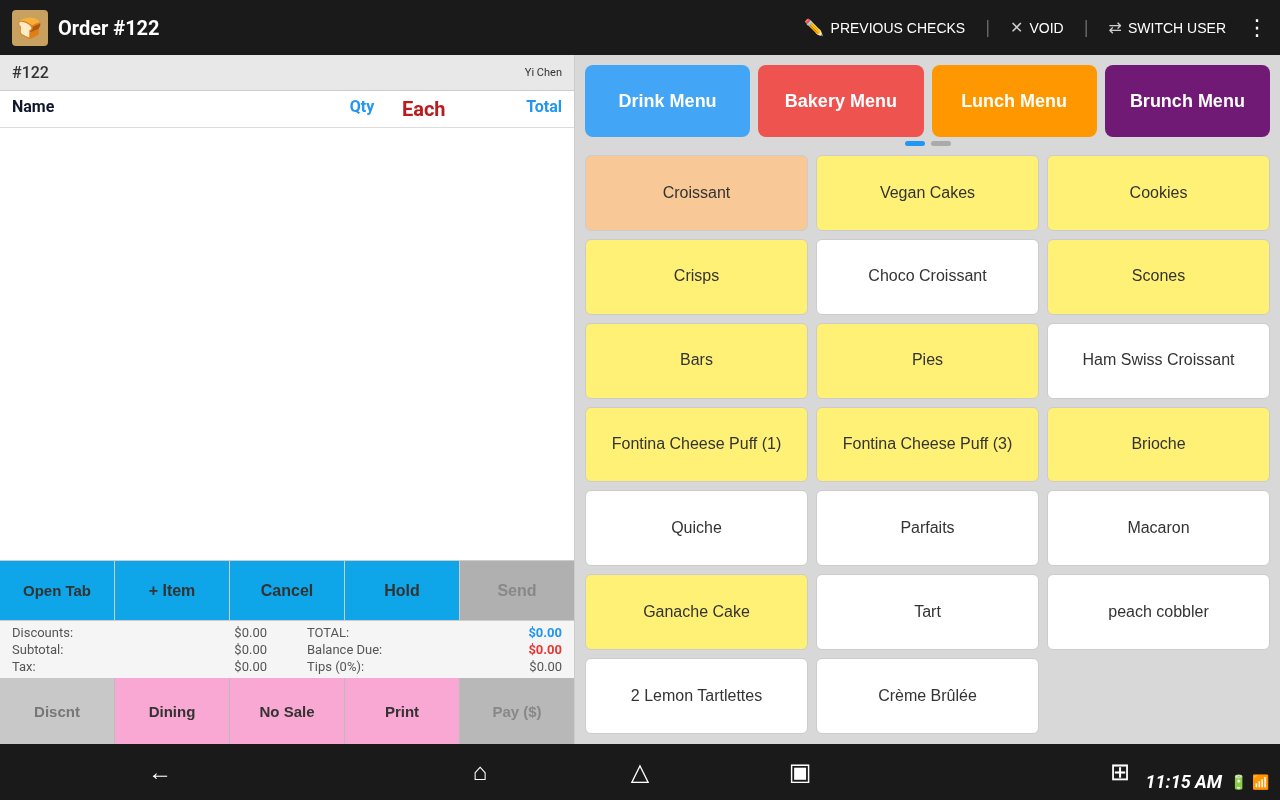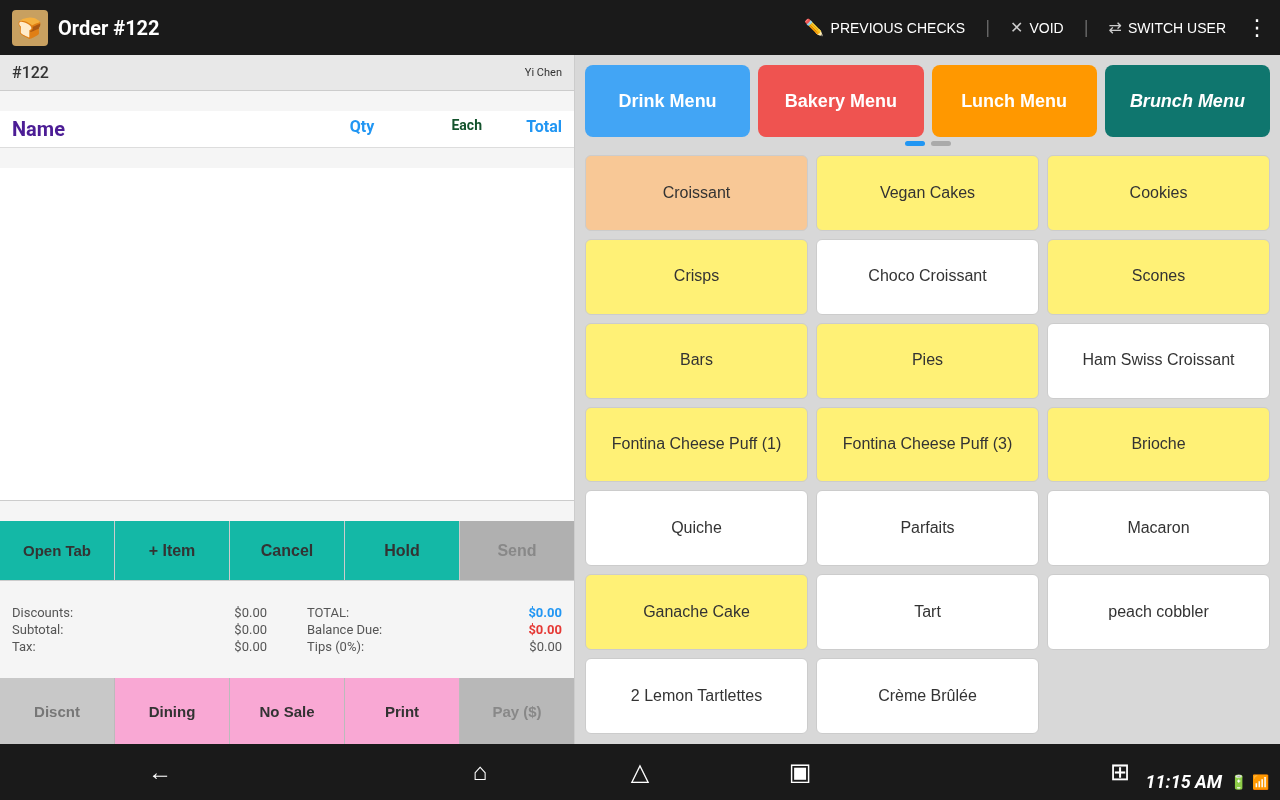--- a/index.html
+++ b/index.html
@@ -76,21 +76,20 @@
       height: calc(800px - 55px - 56px);
     }
 
     
     .left-panel {
       width: 575px;
       background: #f5f5f5;
       display: flex;
       flex-direction: column;
       border-right: 1px solid #ccc;
-      gap: 20px;
     }
     .order-header {
       background: #e8e8e8;
       padding: 8px 12px;
       display: flex;
       justify-content: space-between;
       align-items: center;
       border-bottom: 1px solid #ccc;
     }
     .order-num {
@@ -101,41 +100,41 @@
     .customer-name {
       font-size: 11px;
       color: #333;
     }
     .order-columns {
       background: white;
       padding: 6px 12px;
       display: flex;
       border-bottom: 1px solid #ddd;
     }
-    .col-name { color: #4c1d95; font-size: 20px; font-weight: bold; flex: 1; }
+    .col-name { color: #0f172a; font-size: 16px; font-weight: bold; flex: 1; }
     .col-qty { color: #2196F3; font-size: 16px; font-weight: bold; width: 80px; text-align: center; }
-    .col-each { color: #14532d; font-size: 14px; font-weight: bold; width: 80px; text-align: right; }
+    .col-each { color: #b91c1c; font-size: 20px; font-weight: bold; width: 80px; text-align: left; }
     .col-total { color: #2196F3; font-size: 16px; font-weight: bold; width: 80px; text-align: right; }
 
     .order-items-area {
       flex: 1;
       background: white;
       border-bottom: 1px solid #ccc;
     }
 
     .action-buttons {
       display: flex;
       height: 60px;
       border-bottom: 1px solid #ccc;
     }
     .action-btn {
       flex: 1;
       border: none;
       border-right: 1px solid #ccc;
-      background: #14b8a6;
+      background: #0ea5e9;
       font-size: 16px;
       font-weight: bold;
       color: #333;
       cursor: pointer;
     }
     .action-btn.send-btn {
       background: #b0b0b0;
       color: #888;
       border-right: none;
     }
@@ -190,21 +189,21 @@
       border: none;
       border-radius: 8px;
       font-size: 18px;
       font-weight: bold;
       cursor: pointer;
       color: white;
     }
     .menu-tab.drink { background: #42a5f5; }
     .menu-tab.bakery { background: #ef5350; }
     .menu-tab.lunch { background: #ff9800; }
-    .menu-tab.brunch { background: #0f766e; font-style: italic; }
+    .menu-tab.brunch { background: #701a75; }
 
     .tab-indicators {
       display: flex;
       justify-content: center;
       gap: 6px;
       height: 6px;
       margin-top: -4px;
     }
     .tab-dot {
       width: 20px;

